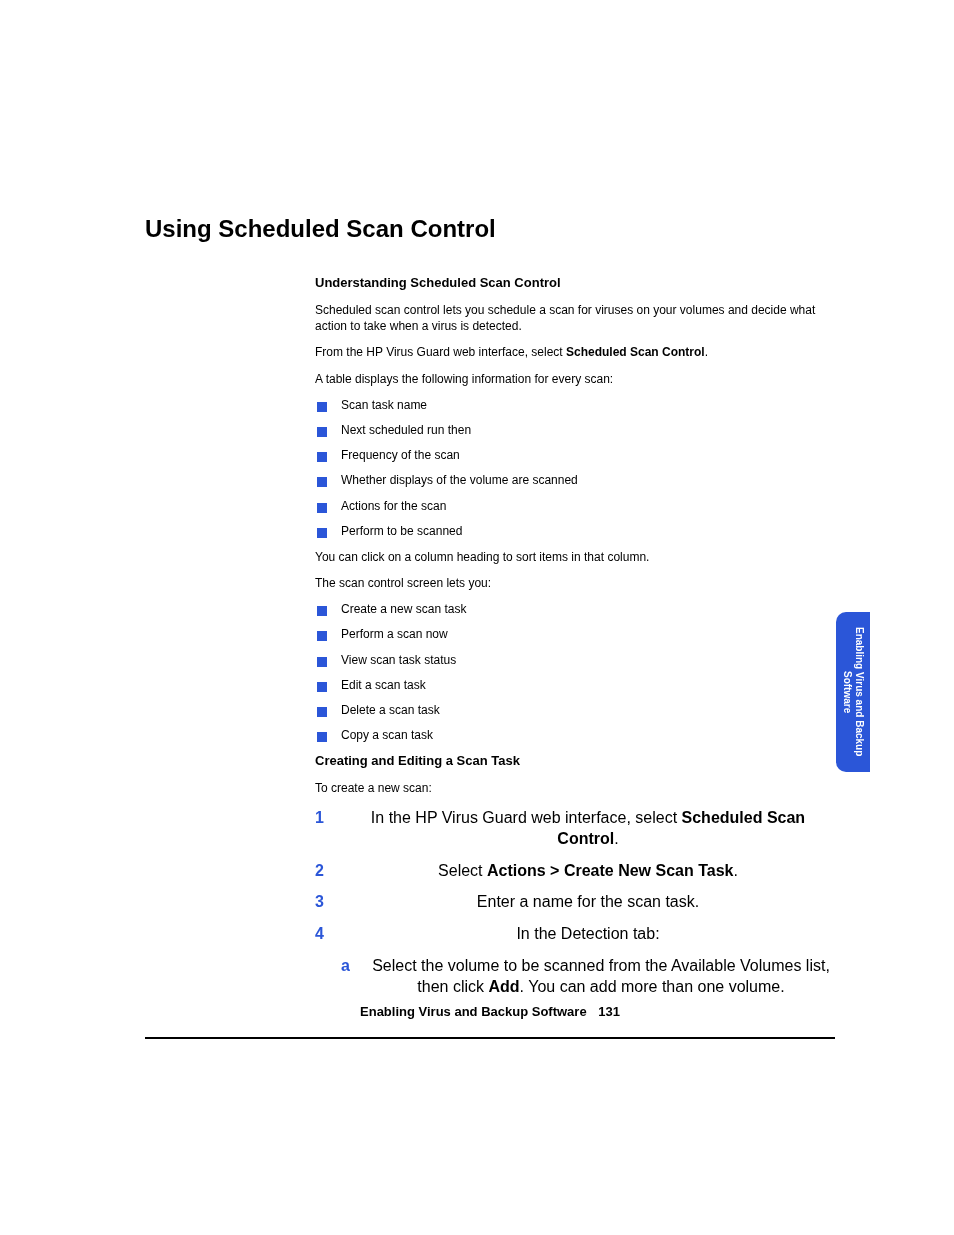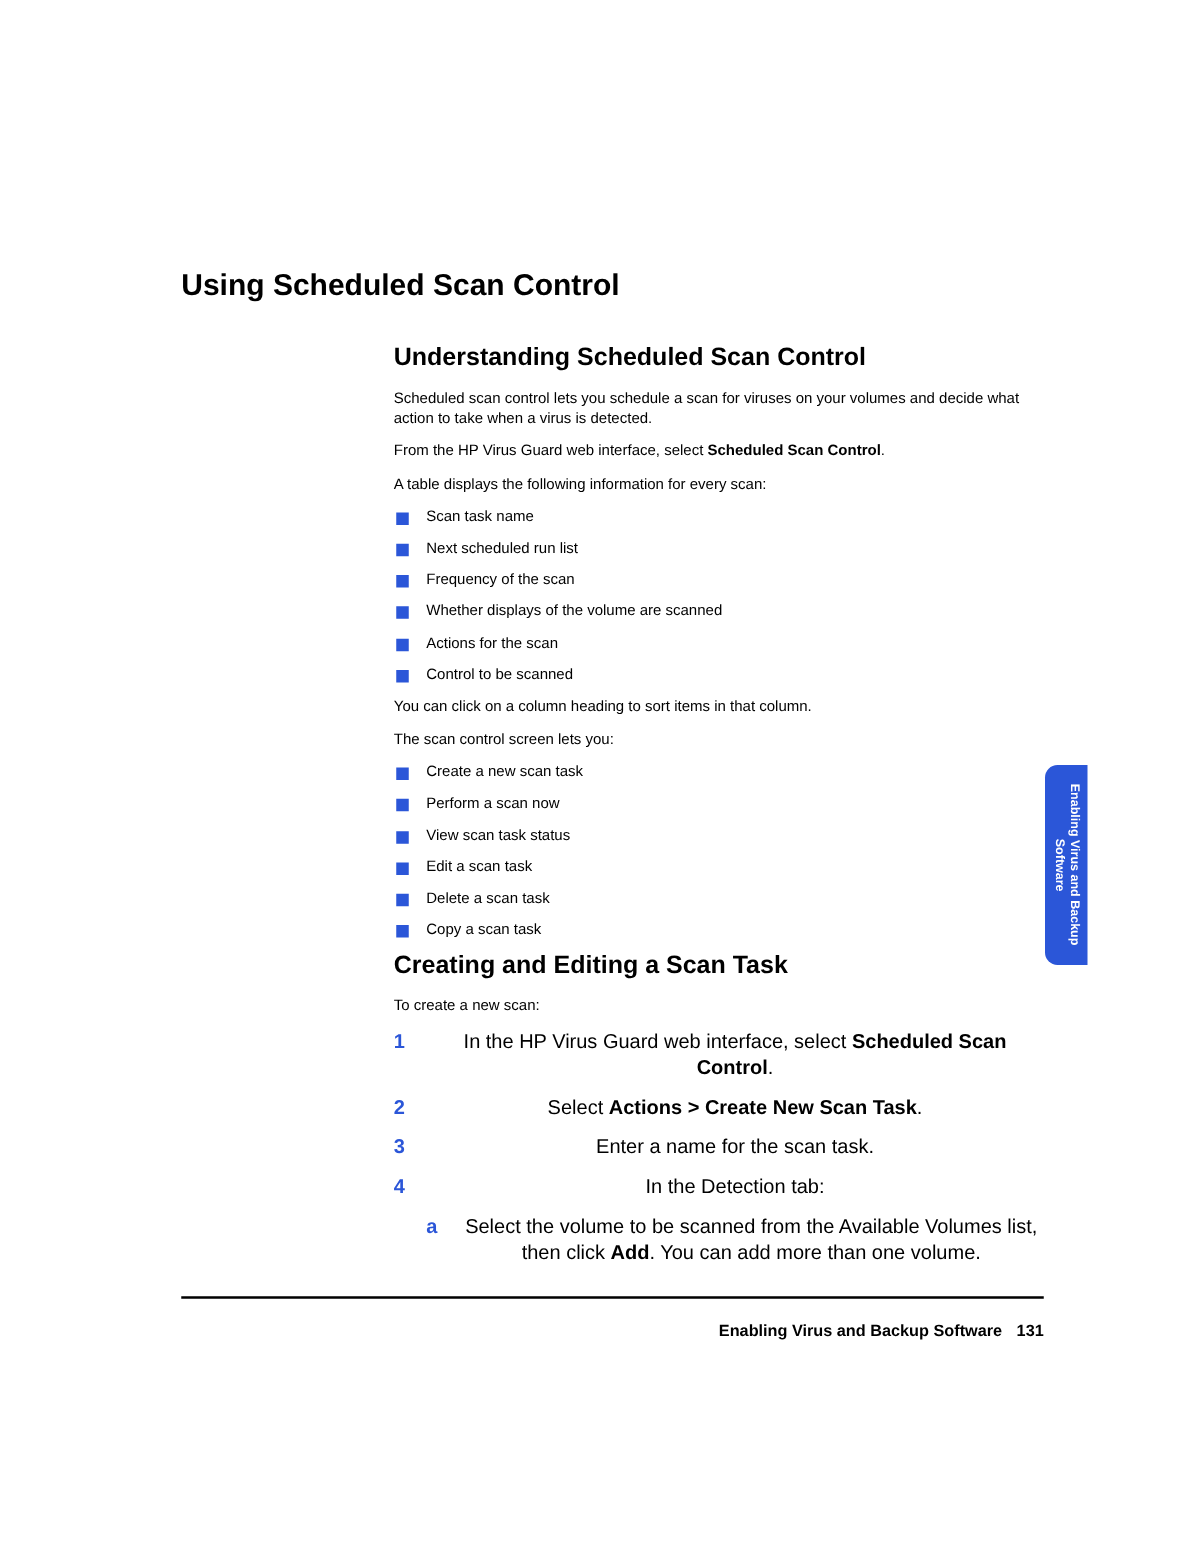--- a/index.html
+++ b/index.html
@@ -24,21 +24,21 @@
   }
   .indent {
     margin-left: 170px;
   }
   h1.section-title {
     font-size: 24px;
     font-weight: bold;
     margin-bottom: 32px;
   }
   h2.sub-title {
-    font-size: 20px;
+    font-size: 13px;
     font-weight: bold;
     margin-bottom: 12px;
   }
   p.body {
     font-size: 12px;
     line-height: 1.35;
     margin-bottom: 10px;
   }
   ul.bullets {
     list-style: none;
@@ -125,22 +125,22 @@
     position: absolute;
     left: 145px;
     width: 690px;
     top: 1037px;
     border-top: 2px solid #000;
   }
   .footer {
     position: absolute;
     left: 145px;
     width: 690px;
-    top: 1057px;
-    text-align: right;
+    top: 1004px;
+    text-align: center;
     font-size: 13px;
   }
   .footer .ftitle { font-weight: bold; }
   .footer .fpage { font-weight: bold; margin-left: 8px; }
 </style>
 </head>
 <body>
 
 <div class="page">
 
@@ -155,25 +155,25 @@
       <p class="body">Scheduled scan control lets you schedule a scan for viruses on your volumes and decide what action to take when a virus is detected.</p>
 
       <p class="body">
         <span>From the HP Virus Guard web interface, select </span><span class="bold">Scheduled Scan Control</span><span>.</span>
       </p>
 
       <p class="body">A table displays the following information for every scan:</p>
 
       <ul class="bullets">
         <li>Scan task name</li>
-        <li>Next scheduled run list</li>
+        <li>Next scheduled run then</li>
         <li>Frequency of the scan</li>
         <li>Whether displays of the volume are scanned</li>
         <li>Actions for the scan</li>
-        <li>Control to be scanned</li>
+        <li>Perform to be scanned</li>
       </ul>
 
       <p class="body">You can click on a column heading to sort items in that column.</p>
 
       <p class="body">The scan control screen lets you:</p>
 
       <ul class="bullets">
         <li>Create a new scan task</li>
         <li>Perform a scan now</li>
         <li>View scan task status</li>

